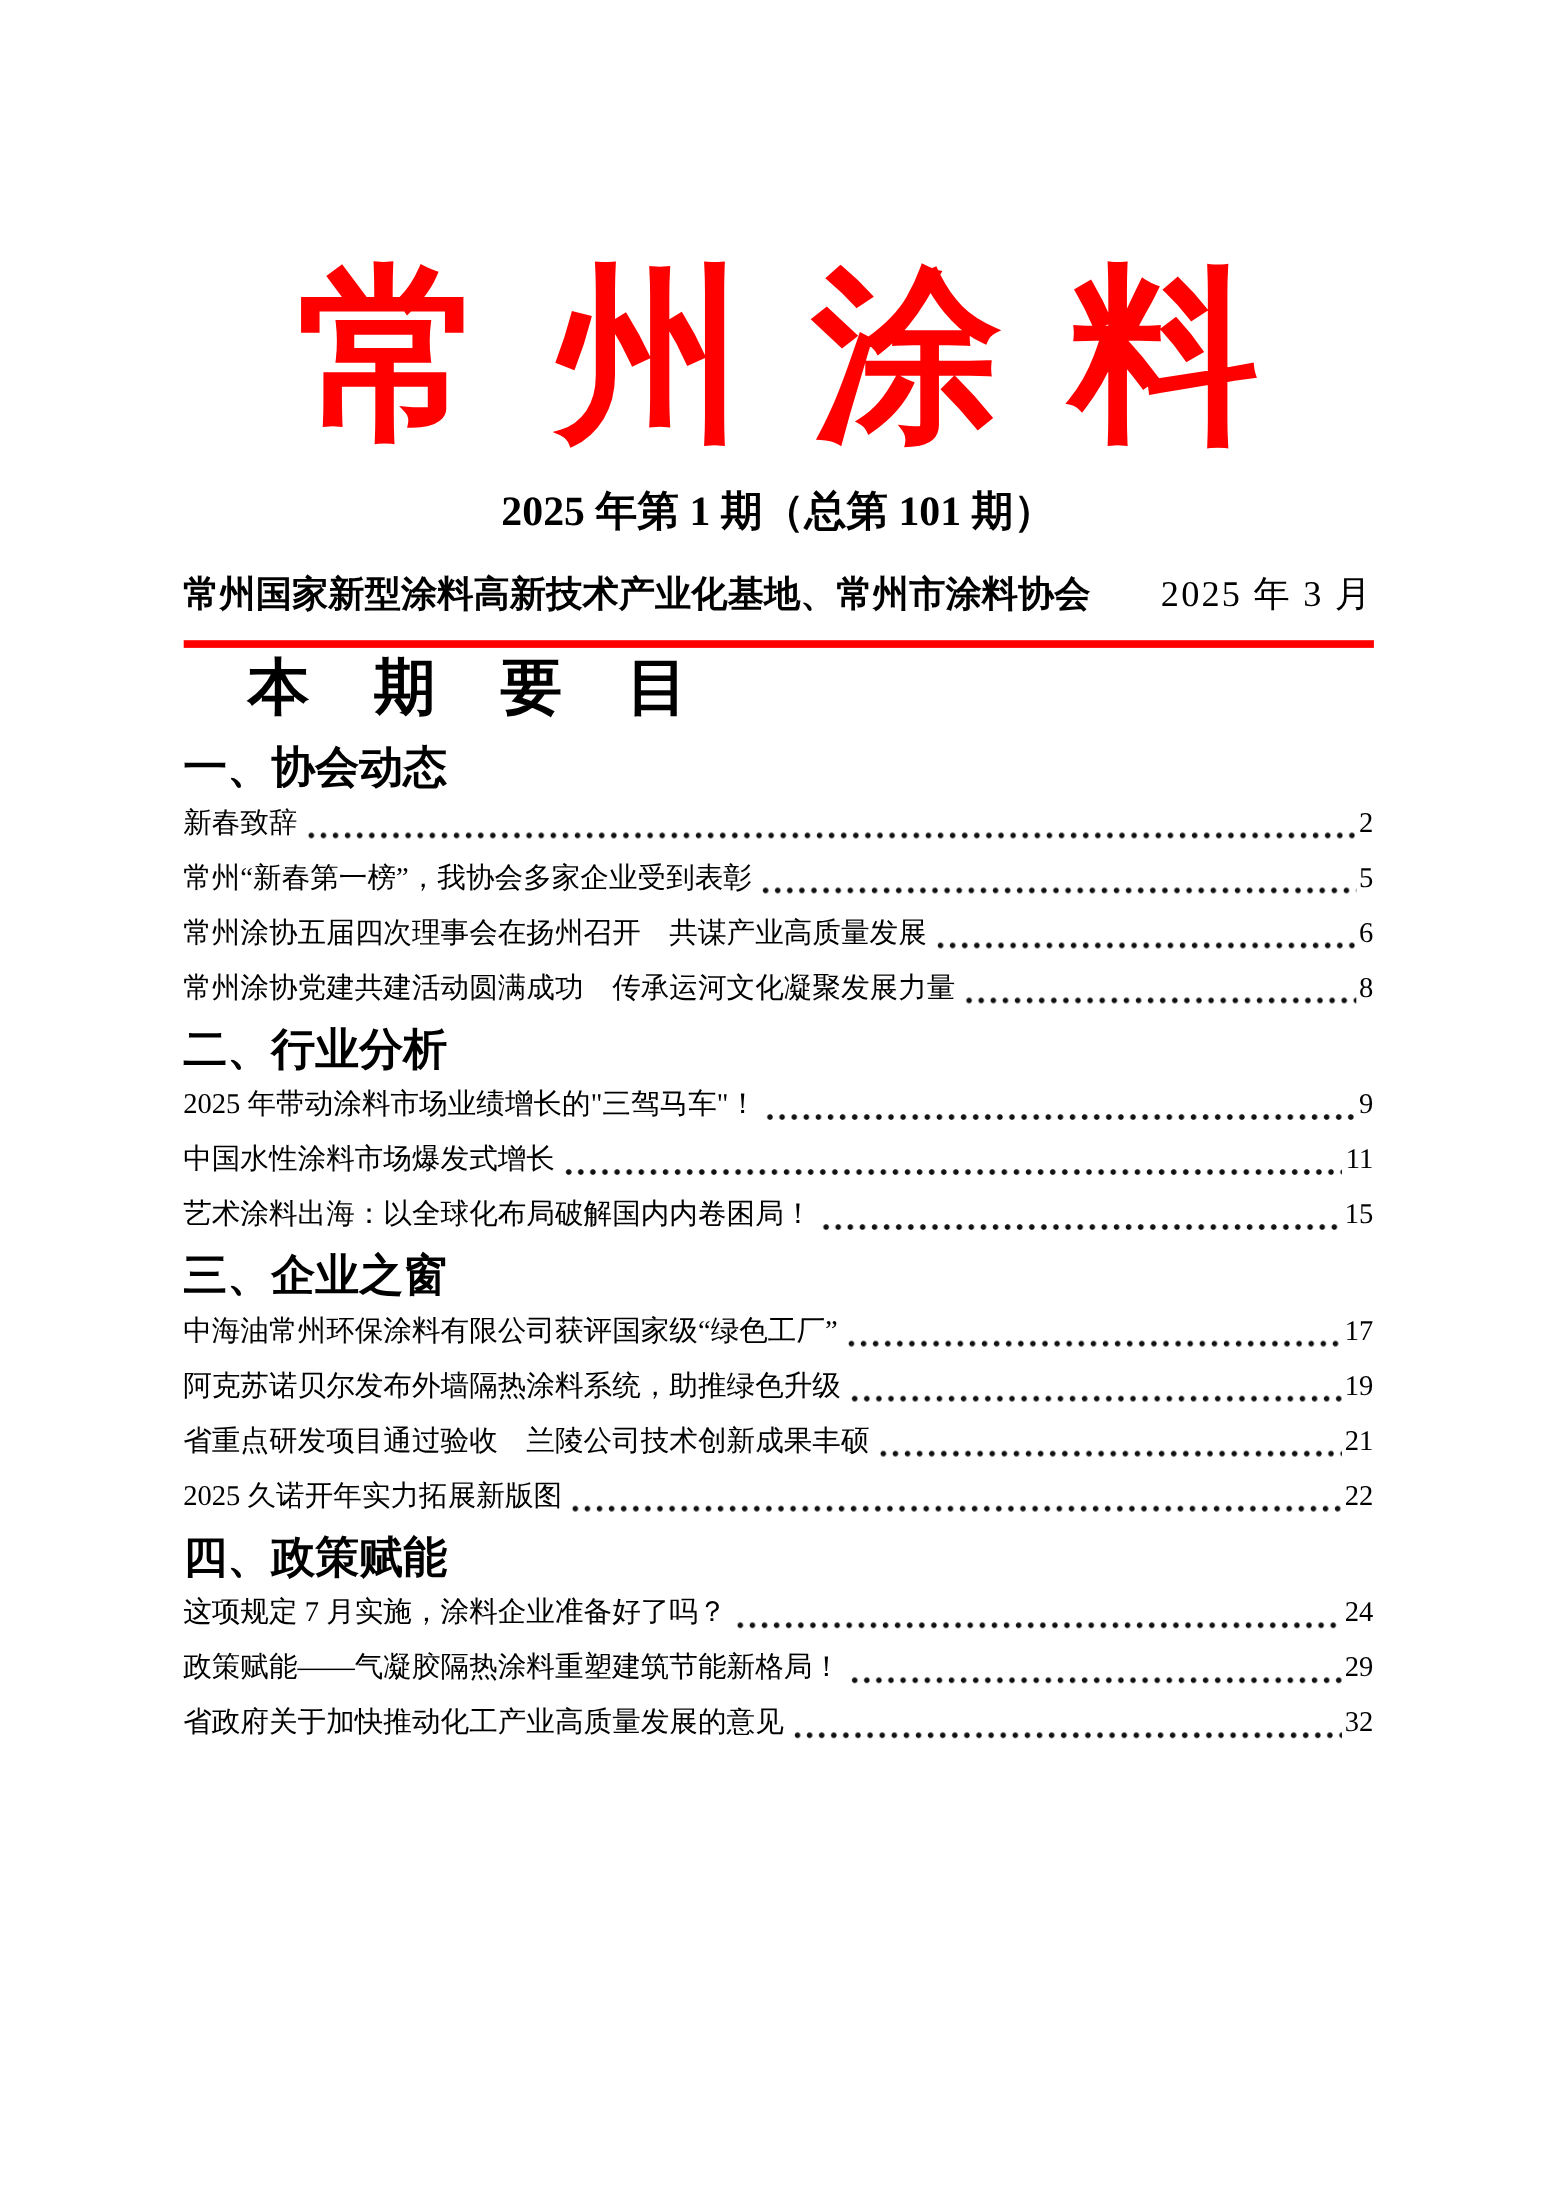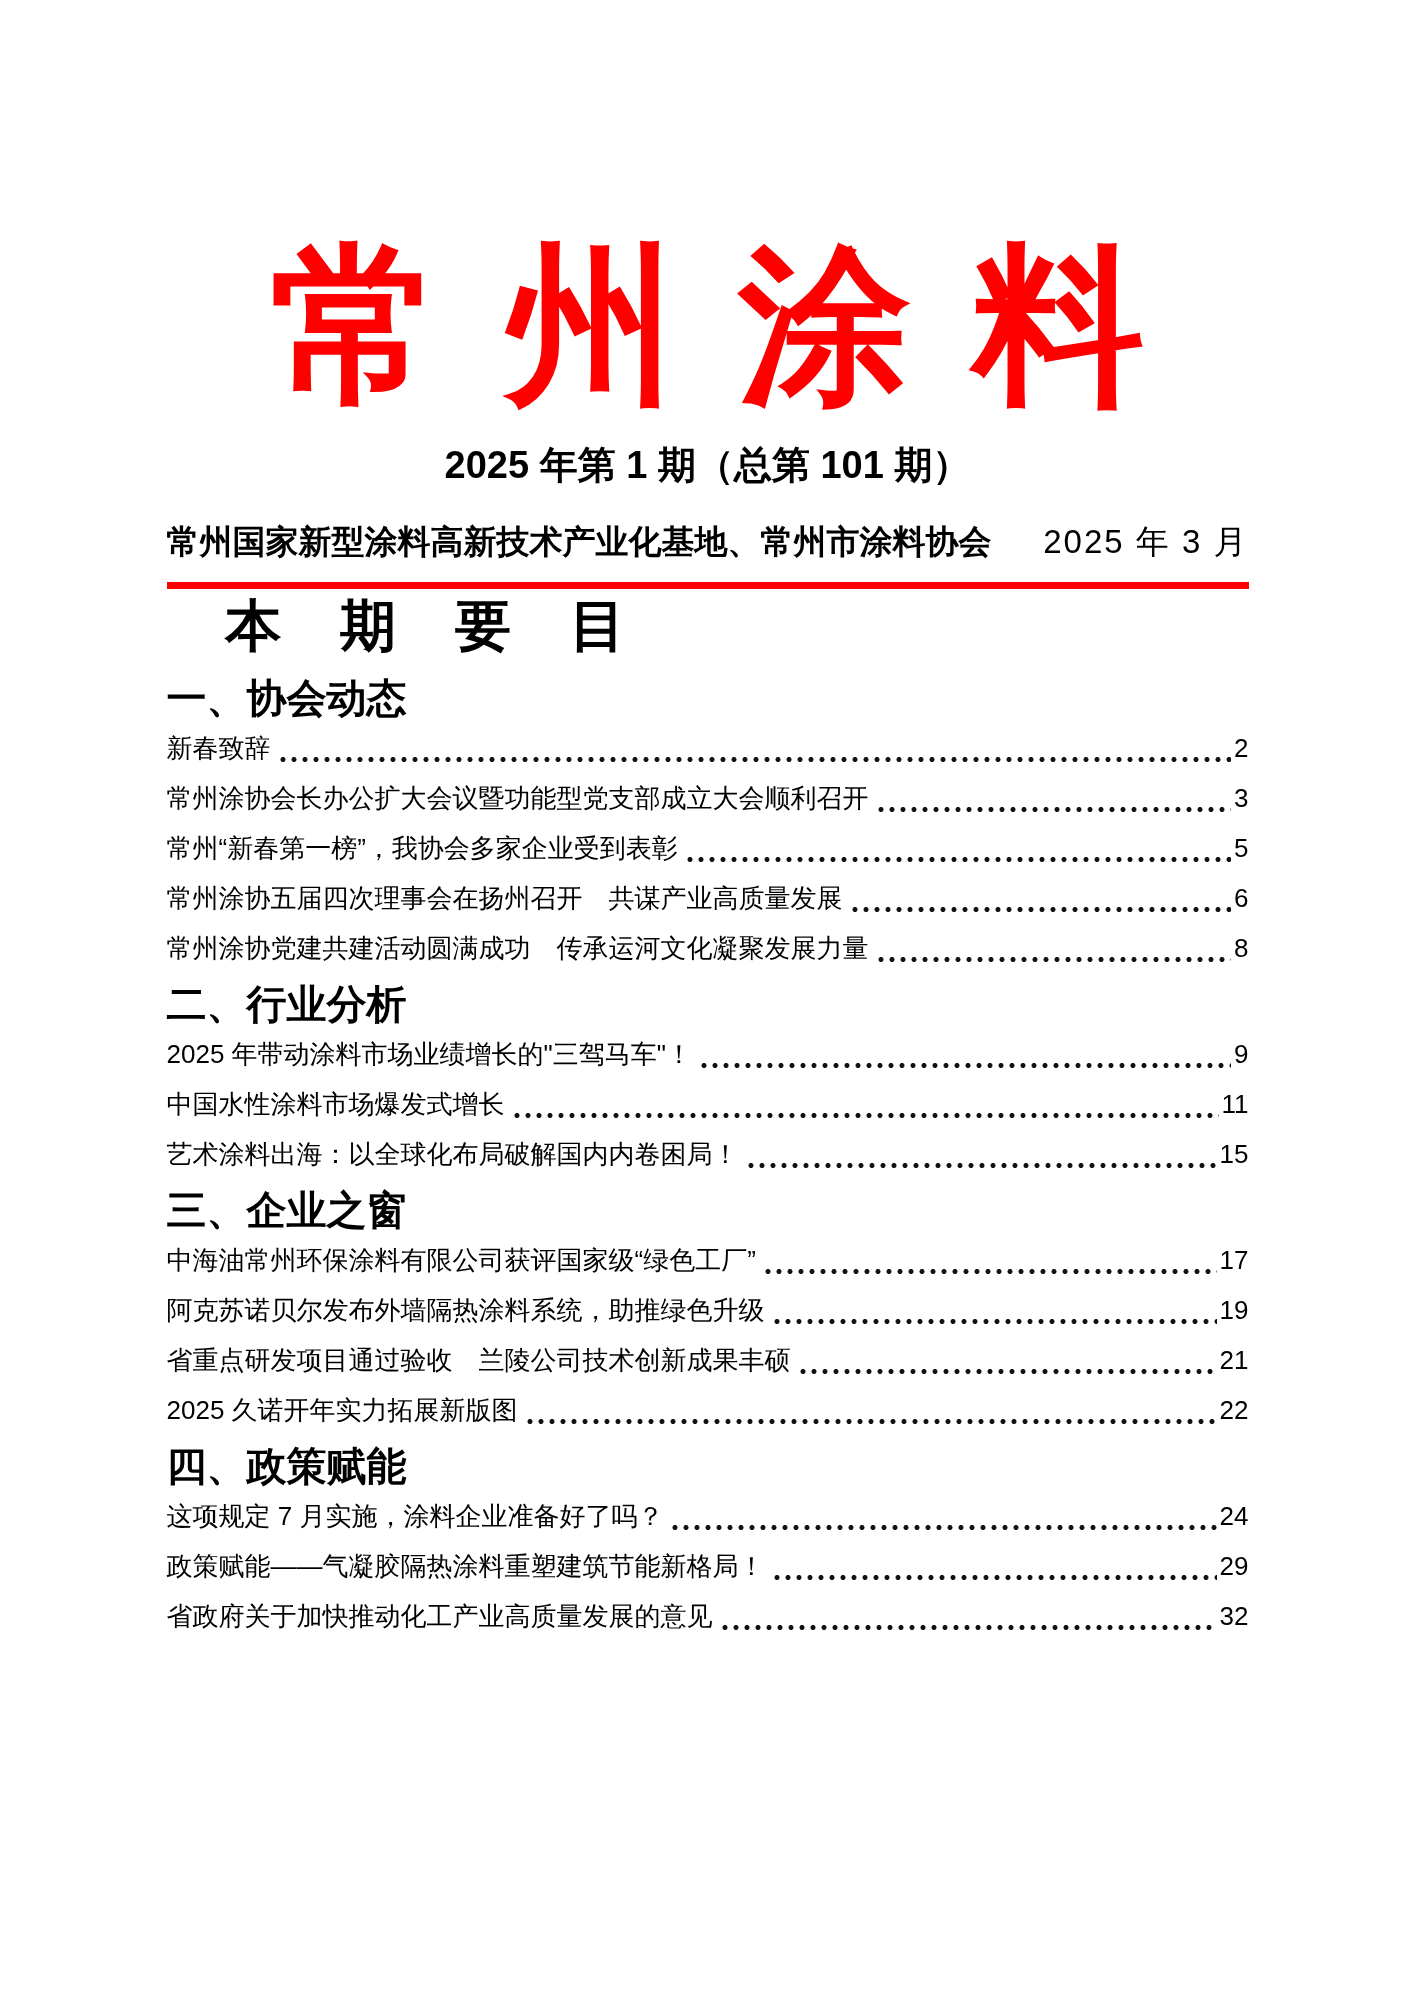--- a/index.html
+++ b/index.html
@@ -1,21 +1,21 @@
 <!DOCTYPE html>
 <html><head>
 <meta charset="utf-8">
 <style>
   html,body{margin:0;padding:0;background:#ffffff;}
   .page{
     position:relative;
     width:1415px;height:2000px;
     background:#ffffff;
     overflow:hidden;
-    font-family:Liberation Sans, sans-serif;
+    font-family:Liberation Serif, serif;
     color:#000;
   }
   .content{width:1082px;margin:0 auto;padding-top:235px;}
 
   .journal-title{
     margin:0;
     font-size:172px;
     line-height:1.05;
     font-weight:700;
     text-align:center;
@@ -105,25 +105,20 @@
     <h2 class="toc-title">本期要目</h2>
 
     <nav class="toc">
         <div class="toc-section-heading">一、协会动态</div>
         <div class="toc-entry">
           <span class="entry-title">新春致辞</span>
           <span class="leader"></span>
           <span class="entry-page">2</span>
         </div>
         <div class="toc-entry">
-          <span class="entry-title">常州涂协会长办公扩大会议暨功能型党支部成立大会顺利召开</span>
-          <span class="leader"></span>
-          <span class="entry-page">3</span>
-        </div>
-        <div class="toc-entry">
           <span class="entry-title">常州“新春第一榜”，我协会多家企业受到表彰</span>
           <span class="leader"></span>
           <span class="entry-page">5</span>
         </div>
         <div class="toc-entry">
           <span class="entry-title">常州涂协五届四次理事会在扬州召开　共谋产业高质量发展</span>
           <span class="leader"></span>
           <span class="entry-page">6</span>
         </div>
         <div class="toc-entry">

